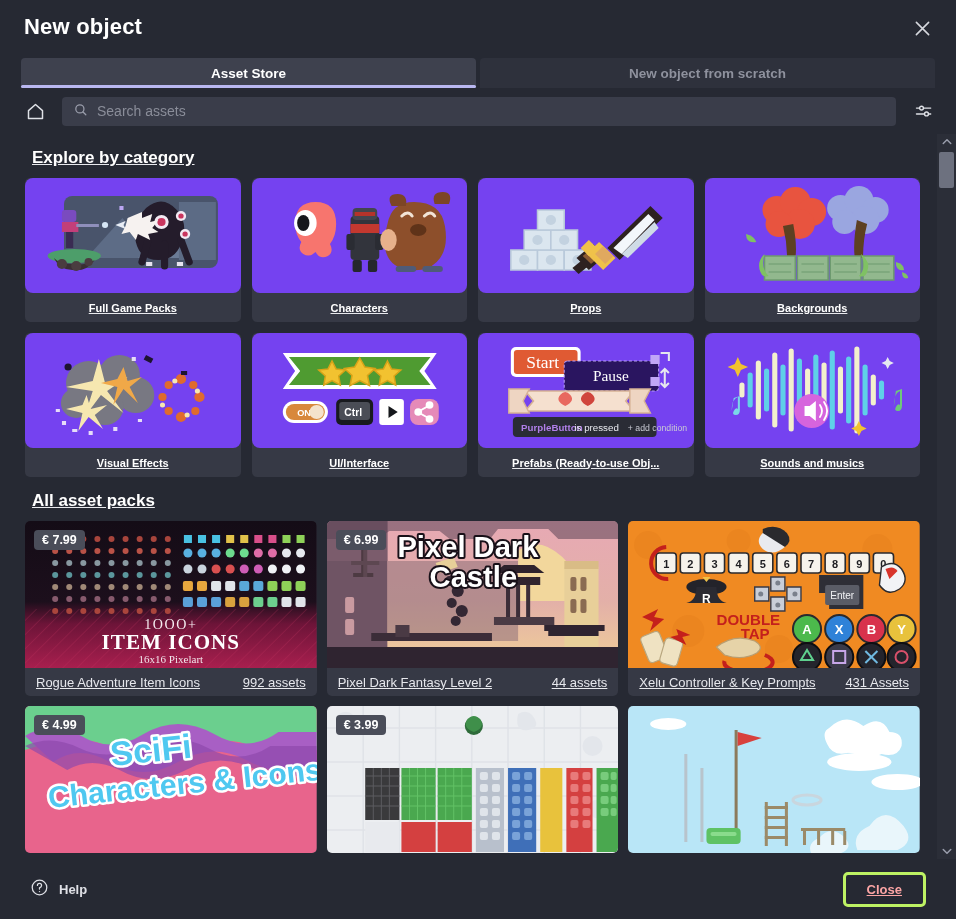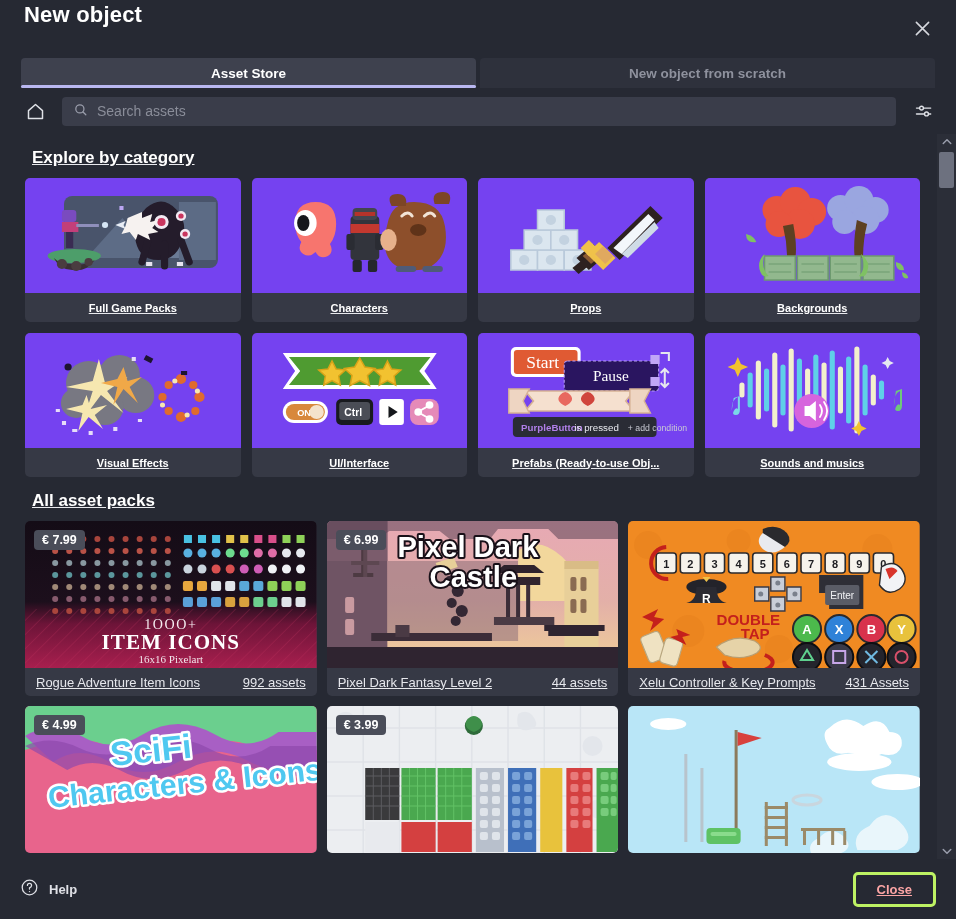--- a/index.html
+++ b/index.html
@@ -8,21 +8,21 @@
     background: #22242e;
     font-family: "Liberation Sans", sans-serif;
     overflow: hidden;
     color: #e8e9ed;
   }
   .dialog { position: relative; width: 956px; height: 919px; background: #262933; display: flex; flex-direction: column; }
 
   
   .header { height: 56px; flex: 0 0 56px; position: relative; }
   .dlg-title {
-    position: absolute; left: 24px; top: 2px;
+    position: absolute; left: 24px; top: 14px;
     font-size: 22px; font-weight: 700; color: #ffffff; letter-spacing: .2px;
   }
   .close-x {
     position: absolute; right: 22px; top: 16px;
     width: 24px; height: 24px; cursor: pointer;
     display: flex; align-items: center; justify-content: center;
   }
   .close-x svg { display: block; }
 
   
@@ -59,21 +59,21 @@
 
   .section-title { font-size: 17px; font-weight: 700; color: #ffffff; margin: 14px 0 10px 10px; }
   .section-title.second { }
 
   
   .cat-grid { display: grid; grid-template-columns: repeat(4, 1fr); gap: 11px; padding: 0 3px; }
   .cat-card {
     background: #363945; border-radius: 5px; overflow: hidden; cursor: pointer;
     display: flex; flex-direction: column;
   }
-  .cat-thumb { height: 115px; background: #7542f0; position: relative; overflow: hidden; }
+  .cat-thumb { height: 115px; background: #7542f0; position: relative; overflow: hidden; border-radius: 8px; }
   .cat-thumb svg { position: absolute; inset: 0; width: 100%; height: 100%; }
   .cat-label {
     height: 29px; display: flex; align-items: center; justify-content: center;
     font-size: 11px; font-weight: 700; color: #ffffff;
     white-space: nowrap; overflow: hidden; padding: 0 6px;
   }
 
   
   .pack-grid { display: grid; grid-template-columns: repeat(3, 1fr); gap: 10px; padding: 0 3px; }
   .pack-card { background: #363945; border-radius: 5px; overflow: hidden; cursor: pointer; }
@@ -101,21 +101,21 @@
     display: flex; flex-direction: column; align-items: center;
   }
   .sb-arrow { width: 19px; height: 16px; display: flex; align-items: center; justify-content: center; cursor: pointer; }
   .sb-track { flex: 1 1 auto; width: 19px; position: relative; }
   .sb-thumb {
     position: absolute; left: 2px; top: 2px; width: 15px; height: 36px;
     background: #6d717f; border-radius: 2px; cursor: pointer;
   }
 
   
-  .footer { height: 60px; flex: 0 0 60px; display: flex; align-items: center; padding: 0 20px; }
+  .footer { height: 60px; flex: 0 0 60px; display: flex; align-items: center; padding: 0 30px; }
   .help { display: flex; align-items: center; gap: 10px; cursor: pointer; }
   .help-label { font-size: 13px; font-weight: 700; color: #dfe0e6; }
   .spacer { flex: 1 1 auto; }
   .close-btn {
     border: 3px solid #bef264; background: transparent; color: #fca5a5;
     font-size: 13px; font-weight: 700; font-family: inherit;
     padding: 7px 21px; border-radius: 5px; cursor: pointer; text-decoration: underline;
   }
 </style>
 </head>

